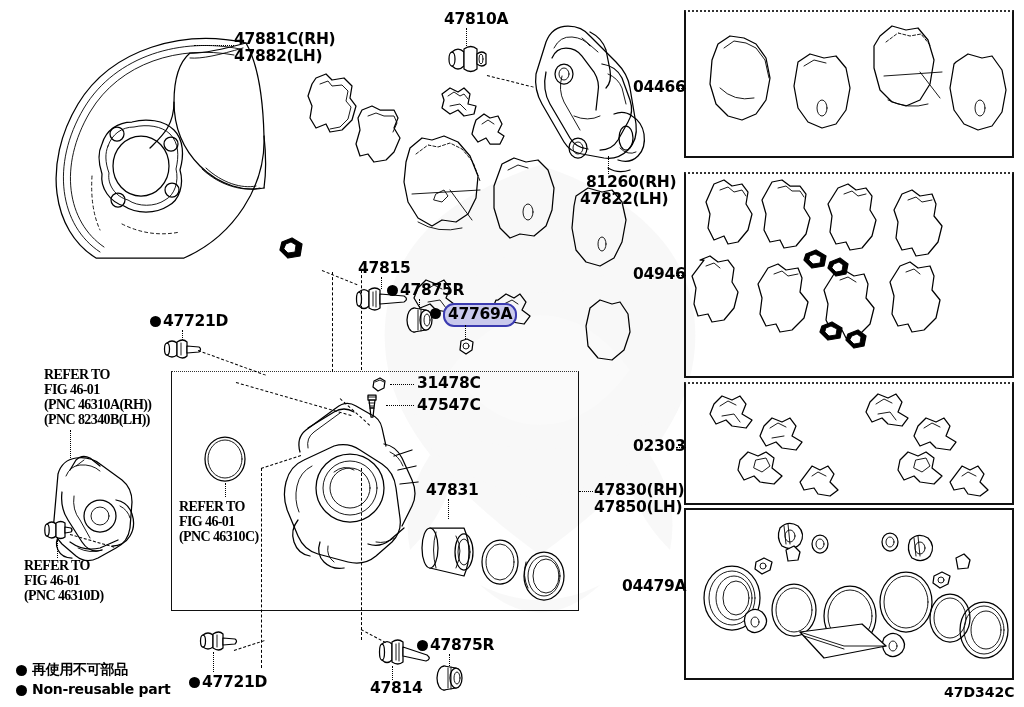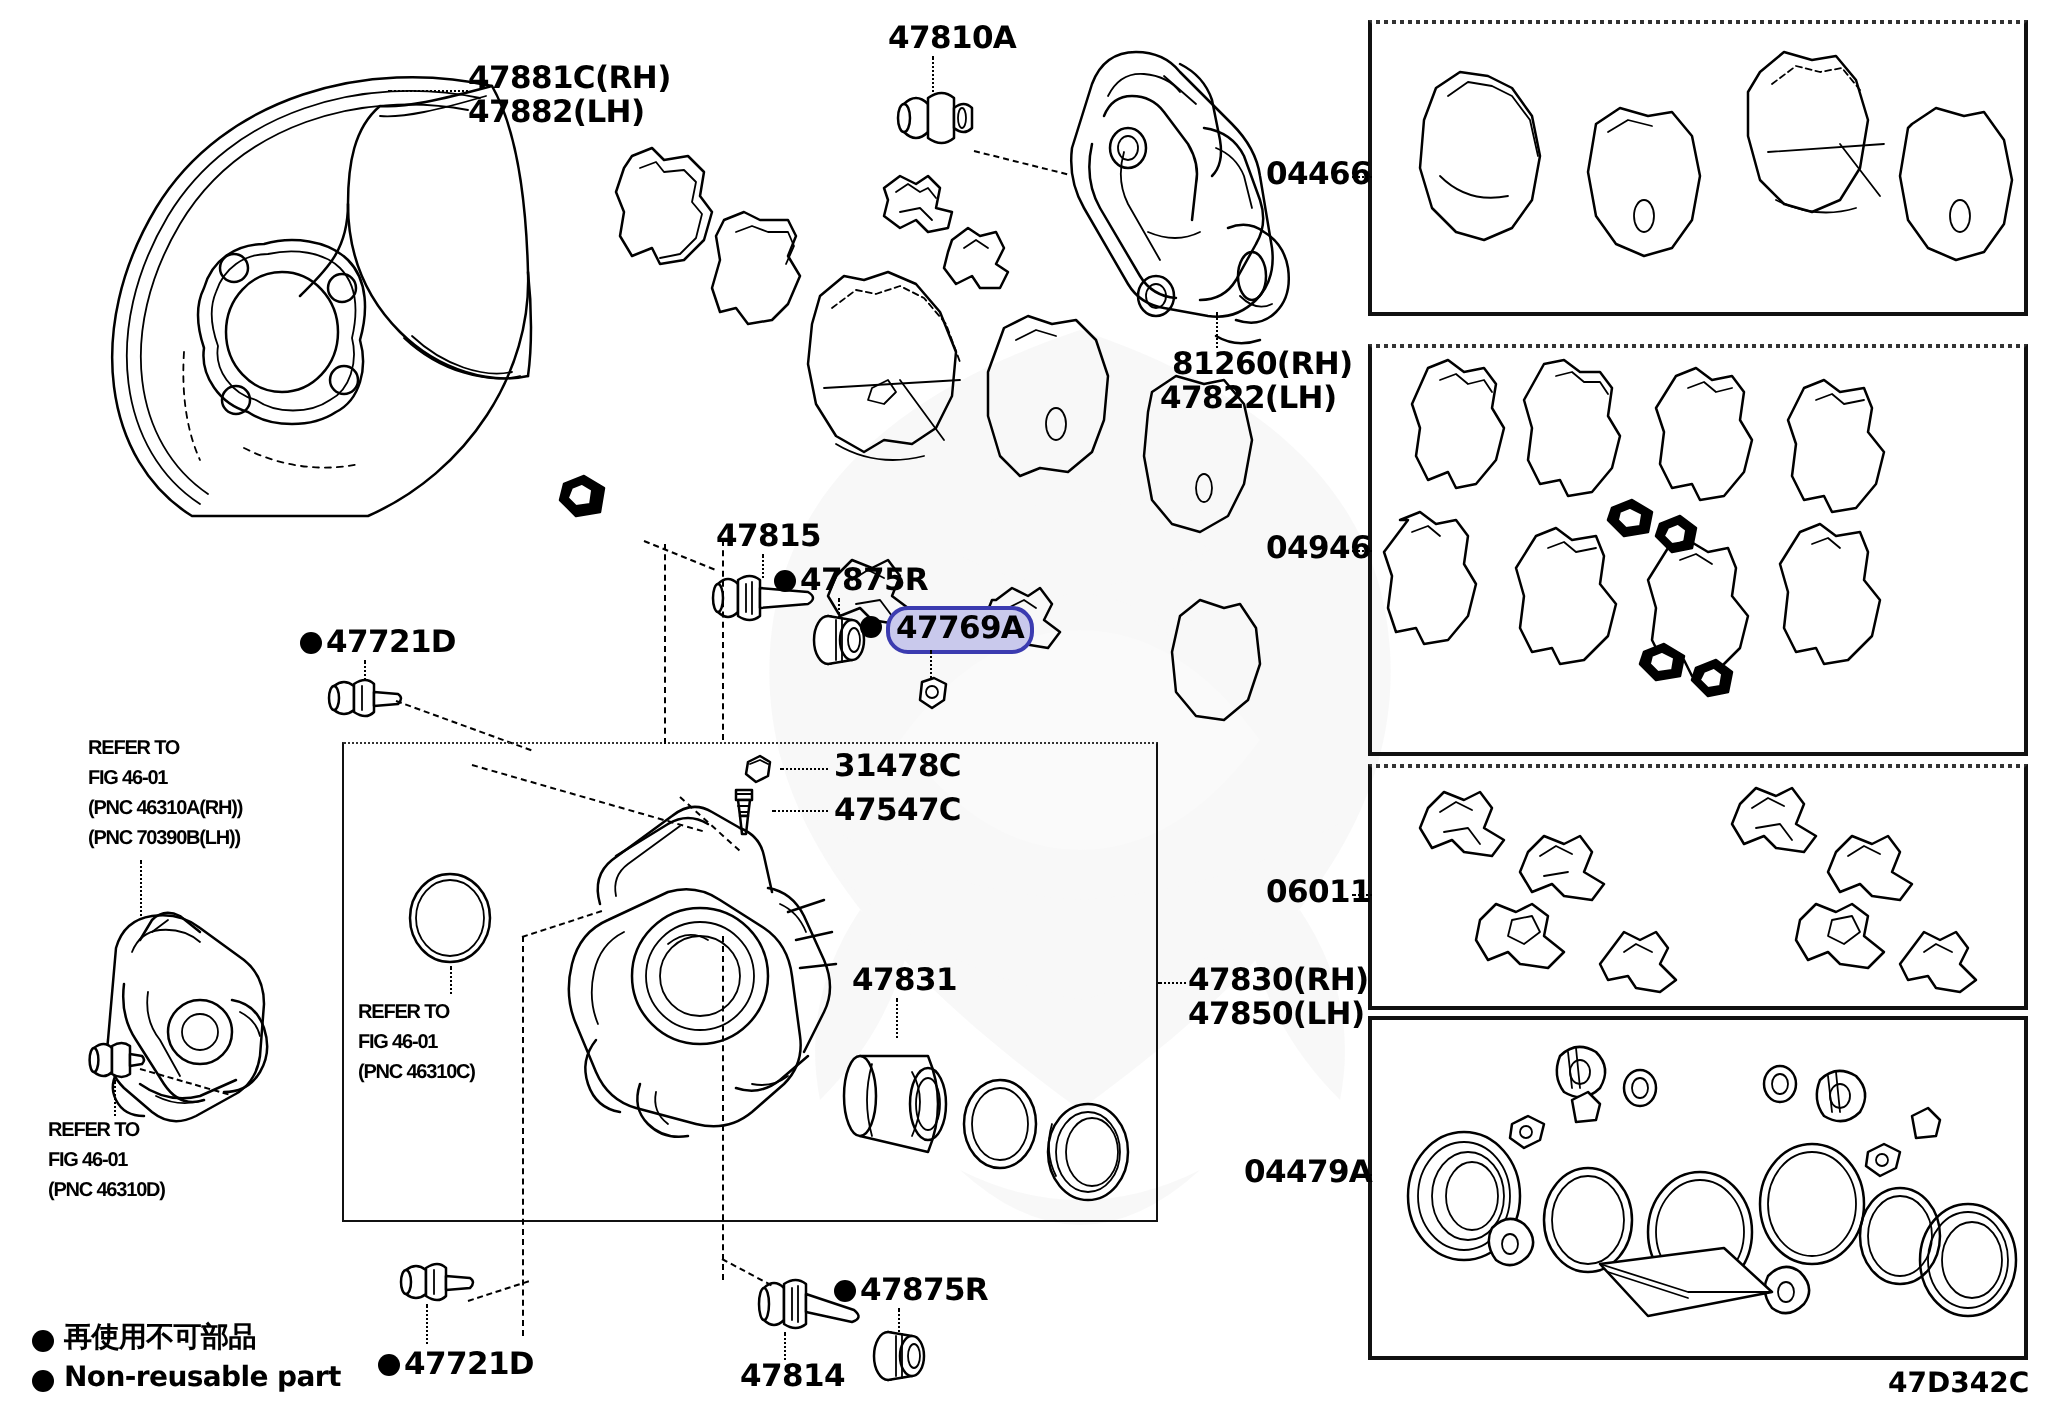--- a/index.html
+++ b/index.html
@@ -27,22 +27,22 @@
     position:absolute;
     font-family:"DejaVu Sans", sans-serif;
     font-weight:700;
     font-size:15.5px;
     letter-spacing:-0.3px;
     color:#000;
     white-space:pre;
     line-height:17px;
   }
   .lbl.refer{
-    font-family:Liberation Sans, sans-serif;
-    font-size:10px;font-weight:700;line-height:15.5px;letter-spacing:-0.6px;
+    font-family:Liberation Serif, serif;
+    font-size:14px;font-weight:700;line-height:15.5px;letter-spacing:-0.6px;
   }
   .lbl.jp{font-family:"DejaVu Sans", sans-serif;font-size:14px;font-weight:700;}
   .lbl.code{font-size:14px;font-weight:700;letter-spacing:0px;}
 
   
   .dot{
     position:absolute;
     width:11px;height:11px;border-radius:50%;
     background:#000;
   }
@@ -252,21 +252,21 @@
     <path class="fillw" d="M13 4 q6 -4 10 0 l0 14 q-4 4 -10 0 Z"></path>
     <path class="fillw" d="M23 8 l12 1 q3 2 0 5 l-12 1 Z"></path>
     <ellipse class="fillw" cx="3" cy="11" rx="2.5" ry="6"></ellipse>
     <path class="thin" d="M17 5 l0 12"></path>
   </svg>
   <div class="dashline" style="left:198px;top:350px;width:72px;transform:rotate(20deg);transform-origin:left center;"></div>
 
   <div class="lbl refer" style="left:44px;top:367px;">REFER TO</div>
   <div class="lbl refer" style="left:44px;top:382px;">FIG 46-01</div>
   <div class="lbl refer" style="left:44px;top:397px;">(PNC 46310A(RH))</div>
-  <div class="lbl refer" style="left:44px;top:412px;">(PNC 70390B(LH))</div>
+  <div class="lbl refer" style="left:44px;top:412px;">(PNC 82340B(LH))</div>
   <div class="vline" style="left:70px;top:430px;height:28px;"></div>
 
   <svg class="art" style="left:40px;top:452px;" width="110" height="120" viewBox="0 0 110 120">
     <path d="M18 22 q4 -14 18 -16 q14 -2 24 6 l22 16 q10 8 10 22 l-2 26 q-2 14 -14 20 l-18 10 q-12 6 -22 -2 l-14 -12 q-10 -10 -8 -24 Z"></path>
     <path class="thin" d="M26 24 q4 -10 14 -11 q12 -1 20 6"></path>
     <path d="M30 18 l6 -10 q6 -6 14 -2 l10 8"></path>
     <path class="thin" d="M36 14 l8 -6"></path>
     <path d="M22 40 q-2 16 6 28 l14 22 q8 12 20 8"></path>
     <path class="thin" d="M34 44 q-2 14 6 24 l10 18"></path>
     <ellipse cx="60" cy="64" rx="16" ry="16"></ellipse>
@@ -454,21 +454,21 @@
     <path d="M206 88 l10 -4 l8 6 l12 -2 l4 10 l-2 14 l8 10 l-4 18 l-12 12 l-12 2 l-4 -8 l-10 2 l-6 -12 l2 -18 l-4 -14 l10 -16 Z"></path>
     <path class="thin" d="M212 94 l8 -3 l6 5"></path>
 
     <path class="fillk" d="M128 148 l10 -4 l10 6 l-2 10 l-12 2 l-8 -8 Z"></path>
     <path class="thin fillw" d="M132 150 l5 -2 l6 3 l-1 6 l-7 1 l-4 -4 Z"></path>
     <path class="fillk" d="M154 156 l10 -4 l8 6 l-2 10 l-10 2 l-8 -8 Z"></path>
     <path class="thin fillw" d="M158 158 l5 -2 l4 3 l-1 6 l-6 1 l-4 -4 Z"></path>
   </svg>
 
   <div class="panel dotted-top" style="left:684px;top:382px;width:330px;height:123px;"></div>
-  <div class="lbl" style="left:633px;top:438px;">06011</div>
+  <div class="lbl" style="left:633px;top:438px;">02303</div>
   <div class="hline" style="left:676px;top:447px;width:10px;"></div>
   <svg class="art" style="left:694px;top:388px;" width="312" height="110" viewBox="0 0 312 110">
     <path d="M20 16 l8 -8 l10 4 l8 -4 l6 8 l-4 10 l10 6 l-6 8 l-14 -2 l-6 -6 l-10 4 l-6 -10 l4 -10 Z"></path>
     <path class="thin" d="M26 18 l8 -5 l8 4 M28 28 l12 -2 l6 8"></path>
     <path d="M70 38 l8 -8 l10 4 l8 -4 l6 8 l-4 10 l10 6 l-6 8 l-14 -2 l-6 -6 l-10 4 l-6 -10 l4 -10 Z"></path>
     <path class="thin" d="M76 40 l8 -5 l8 4 M78 50 l12 -2"></path>
     <path d="M176 14 l8 -8 l10 4 l8 -4 l6 8 l-4 10 l10 6 l-6 8 l-14 -2 l-6 -6 l-10 4 l-6 -10 l4 -10 Z"></path>
     <path class="thin" d="M182 16 l8 -5 l8 4 M184 26 l12 -2 l6 8"></path>
     <path d="M224 38 l8 -8 l10 4 l8 -4 l6 8 l-4 10 l10 6 l-6 8 l-14 -2 l-6 -6 l-10 4 l-6 -10 l4 -10 Z"></path>
     <path class="thin" d="M230 40 l8 -5 l8 4"></path>

